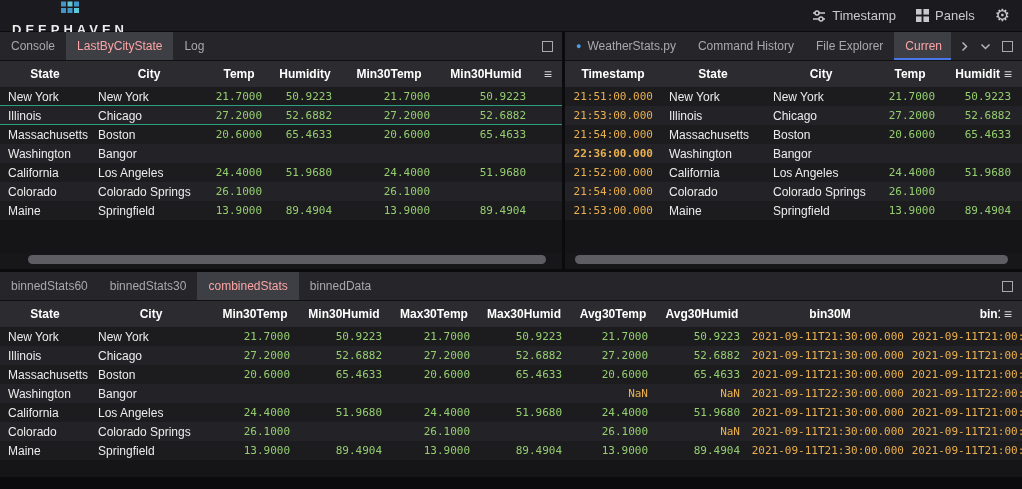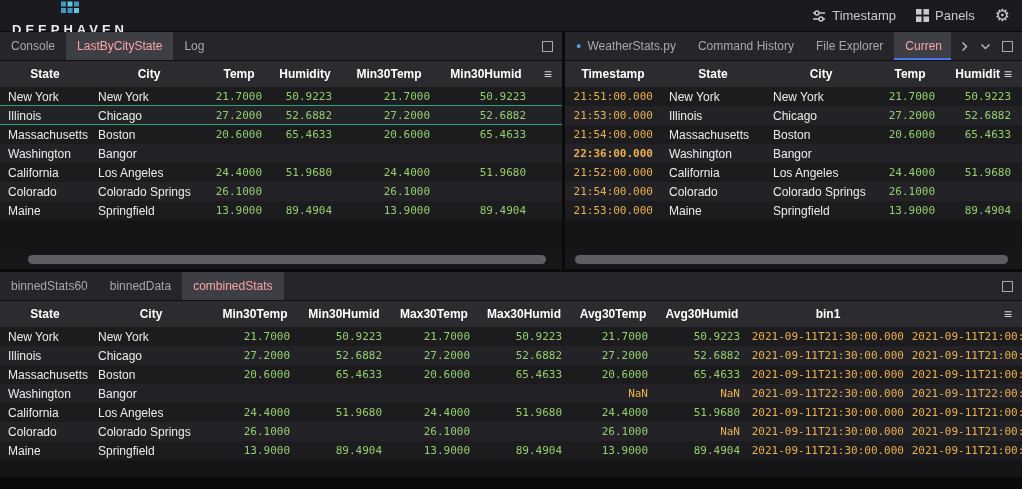--- a/index.html
+++ b/index.html
@@ -302,40 +302,44 @@
     </section>
   </div>
 
   <section class="bottom-panel">
     <div class="tabstrip">
       <div class="tabs" id="bottom-tabs">
           <div class="tab">
             <span>binnedStats60</span>
           </div>
           <div class="tab">
-            <span>binnedData</span>
+            <span>binnedStats30</span>
           </div>
           <div class="tab active">
             <span>combinedStats</span>
+          </div>
+          <div class="tab">
+            <span>binnedData</span>
           </div>
         </div>
       <div class="strip-icons">
         <span class="sq"></span>
       </div>
     </div>
     <div class="grid" id="bottom-grid">
         <div class="grid-head">
           <div class="hcell" style="width: 90px;">State</div>
           <div class="hcell" style="width: 122px;">City</div>
           <div class="hcell" style="width: 86px;">Min30Temp</div>
           <div class="hcell" style="width: 92px;">Min30Humid</div>
           <div class="hcell" style="width: 88px;">Max30Temp</div>
           <div class="hcell" style="width: 92px;">Max30Humid</div>
           <div class="hcell" style="width: 86px;">Avg30Temp</div>
           <div class="hcell" style="width: 92px;">Avg30Humid</div>
+          <div class="hcell" style="width: 164px;">bin30M</div>
           <div class="hcell" style="width: 160px;">bin1</div>
         </div>
         <div class="grid-body">
           <div class="grow even">
             <div class="cell al text" style="width: 90px;">New York</div>
             <div class="cell al text" style="width: 122px;">New York</div>
             <div class="cell ar number" style="width: 86px;">21.7000</div>
             <div class="cell ar number" style="width: 92px;">50.9223</div>
             <div class="cell ar number" style="width: 88px;">21.7000</div>
             <div class="cell ar number" style="width: 92px;">50.9223</div>

